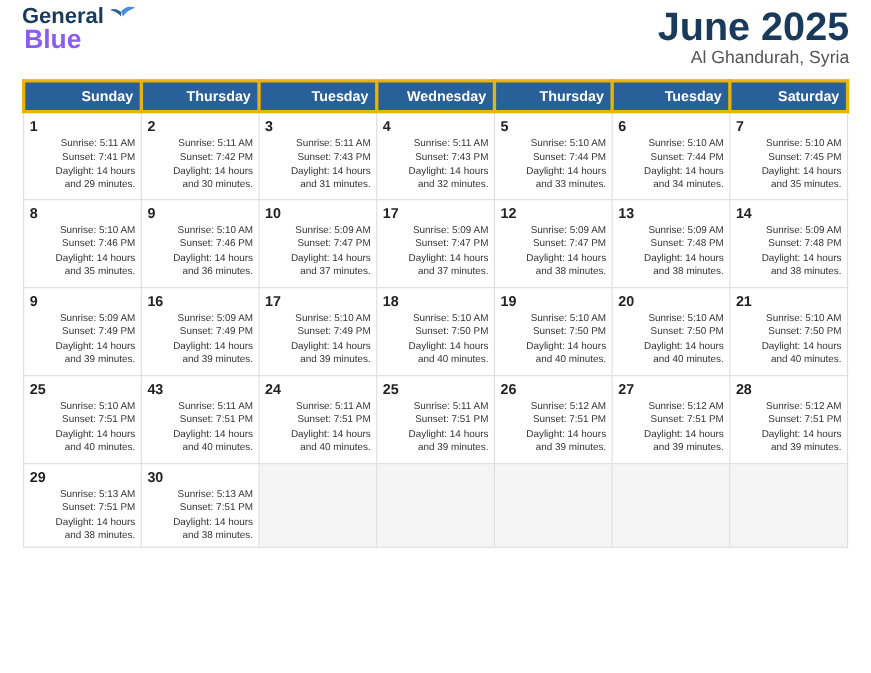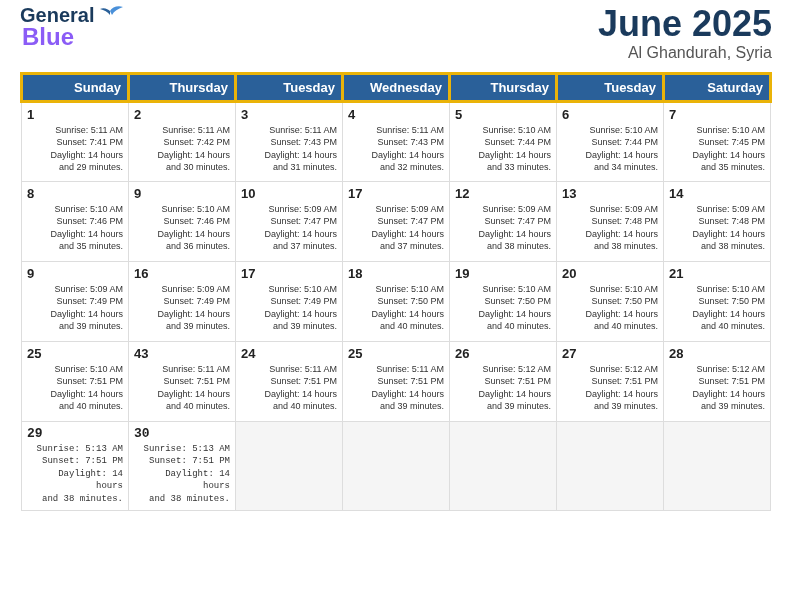--- a/index.html
+++ b/index.html
@@ -75,21 +75,20 @@
       margin-bottom: 2px;
     }
     .day-info {
       font-size: 9px;
       color: #333;
       line-height: 1.4;
       text-align: right;
     }
     .last-row td {
       height: 70px;
-      font-family: Liberation Mono, monospace;
     }
   </style>
 </head>
 <body>
 
 <div class="page">
   <div class="header">
     <div class="logo">
       <div style="display:flex;align-items:center;gap:2px;">
         <span style="font-size:20px;font-weight:bold;color:#1a3a5c;">General</span>

